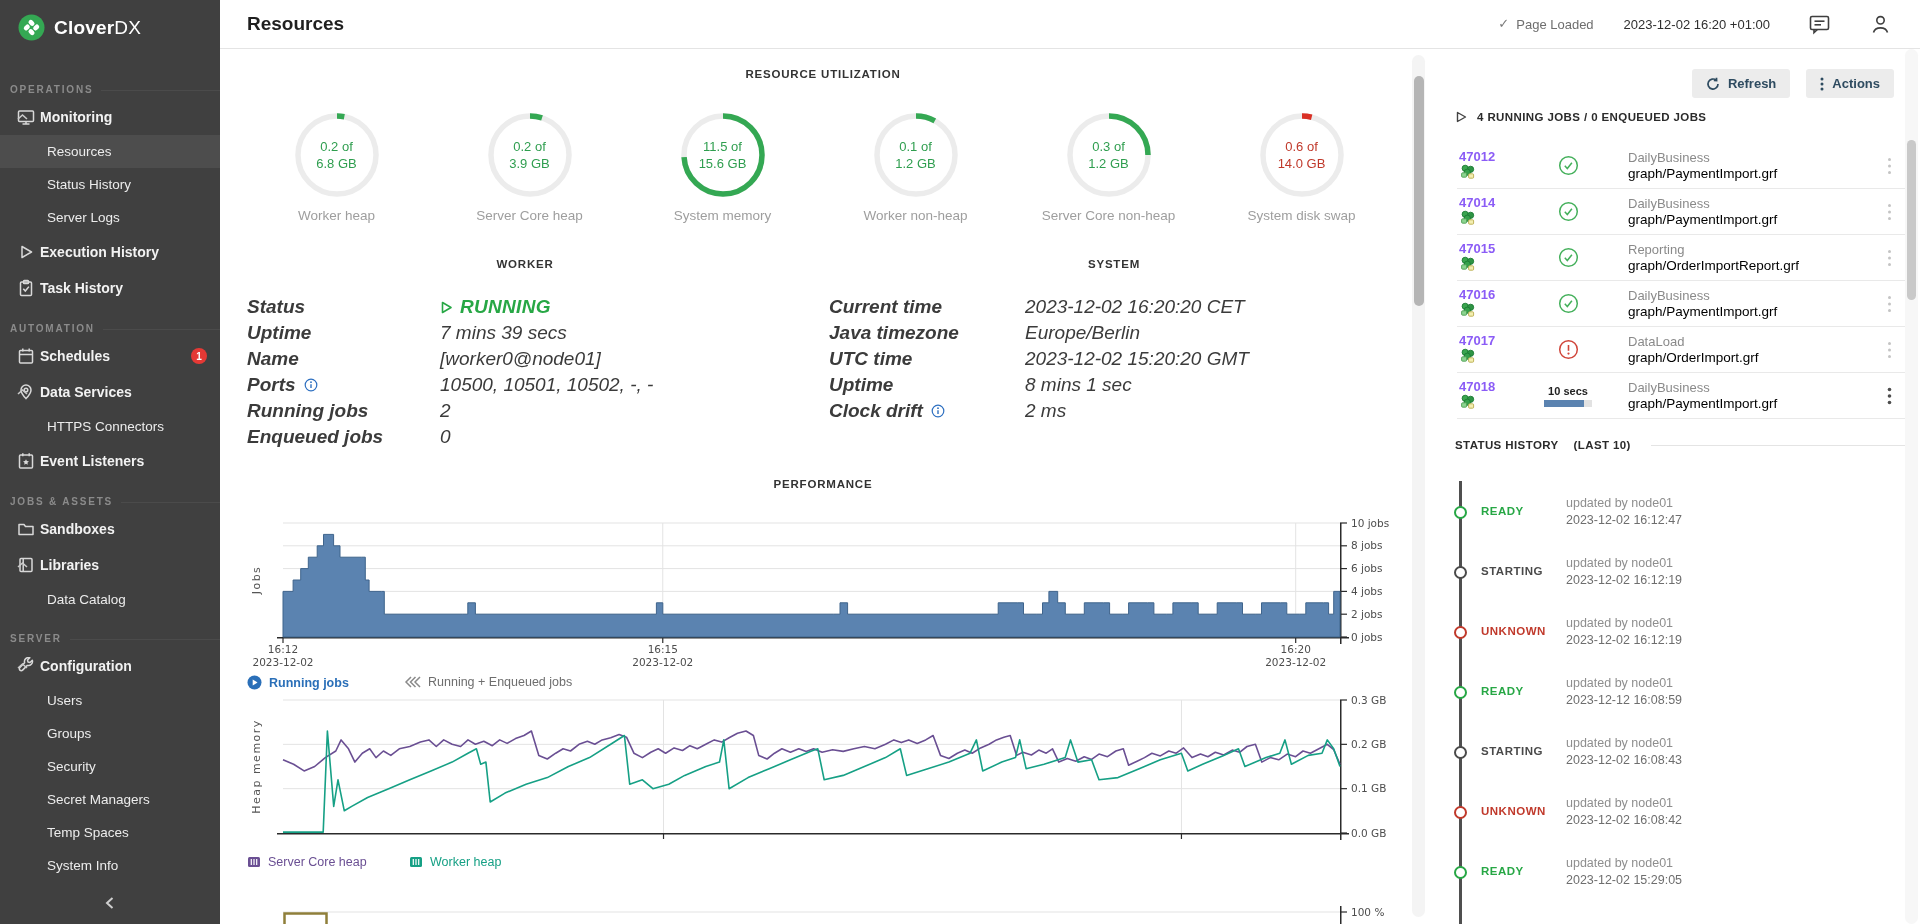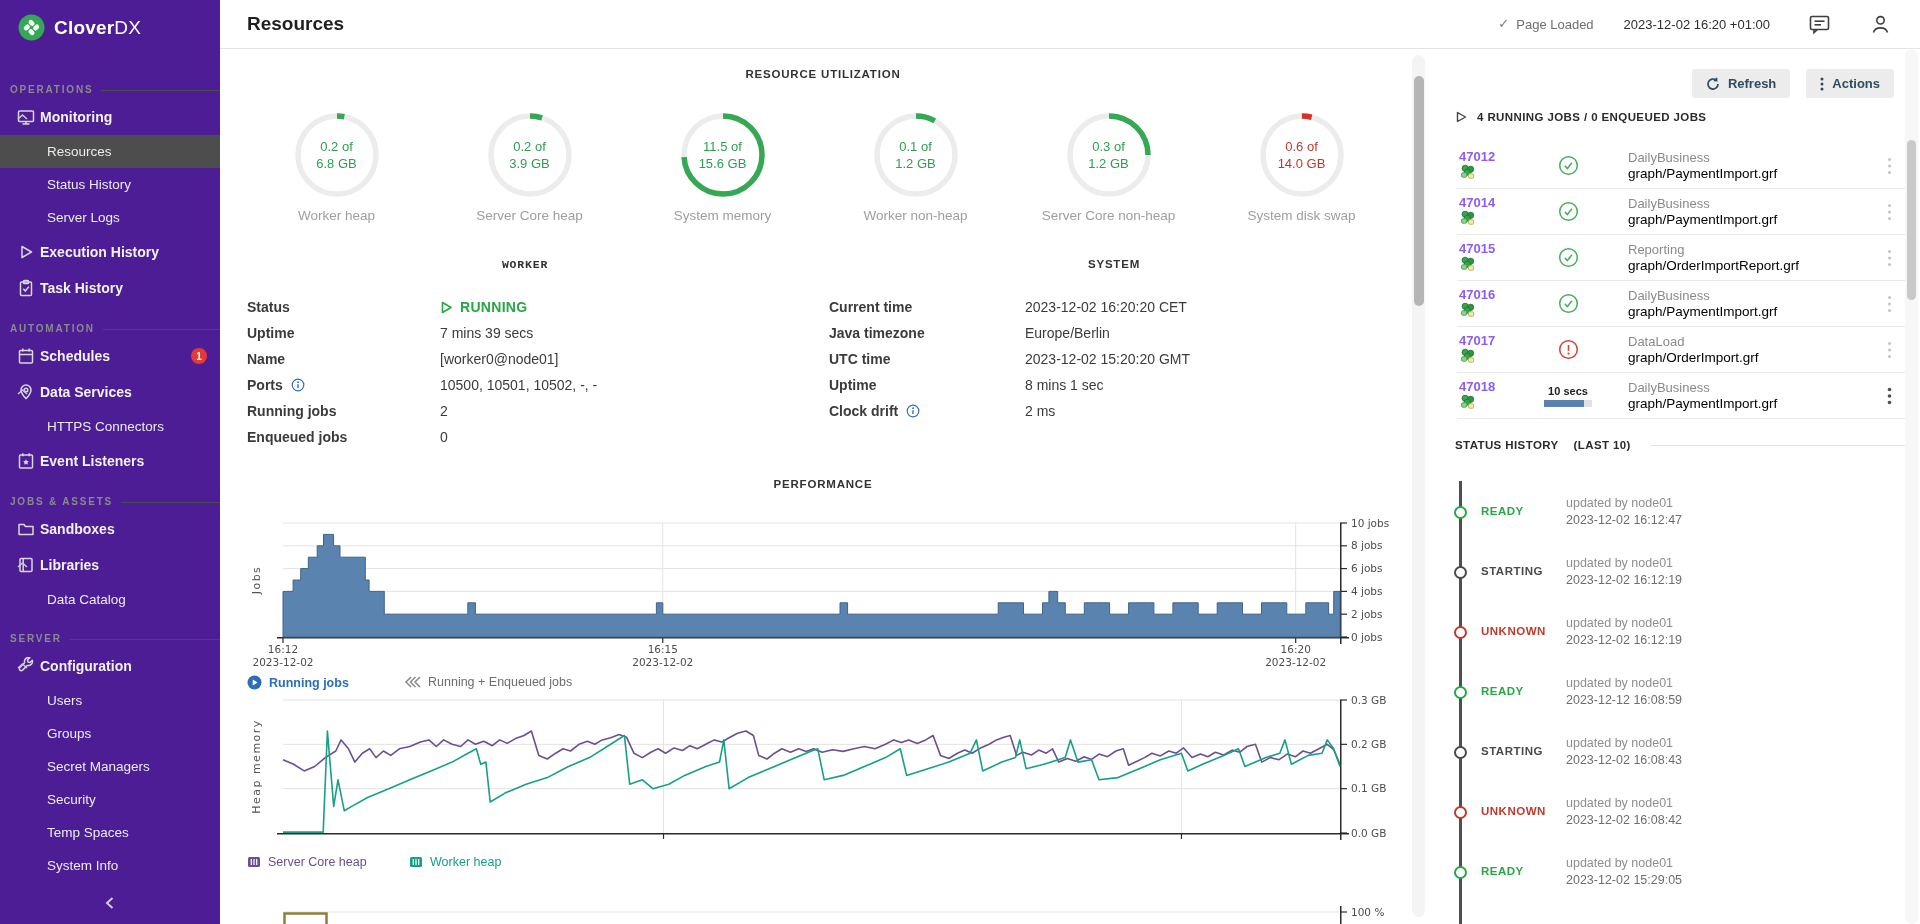--- a/index.html
+++ b/index.html
@@ -1,21 +1,21 @@
 <!DOCTYPE html>
 <html><head>
 <meta charset="utf-8">
 <style>
   * { margin:0; padding:0; box-sizing:border-box; }
   html,body { width:1920px; height:924px; overflow:hidden; background:#fff;
     font-family:"Liberation Sans", sans-serif; }
   .page { position:relative; width:1920px; height:924px; }
 
   
-  .sidebar { position:absolute; left:0; top:0; width:220px; height:924px; background:#4c1d95; color:#e9e9e9; z-index:5; }
+  .sidebar { position:absolute; left:0; top:0; width:220px; height:924px; background:#404040; color:#e9e9e9; z-index:5; }
   .logo { display:flex; align-items:center; gap:9px; padding:14px 0 10px 18px; }
   .logo-text { font-size:19px; color:#fff; letter-spacing:.2px; }
   .logo-text b { font-weight:700; }
   .logo-text span { font-weight:400; }
   .side-sec { height:32px; display:flex; align-items:flex-end; padding:0 0 4px 10px; }
   .side-sec .lbl { font-size:10px; letter-spacing:1.8px; color:#8b8b8b; font-weight:700; }
   .side-sec .rule { flex:1; height:1px; background:#4b4b4b; margin:0 0 4px 8px; }
   .side-item { position:relative; display:flex; align-items:center; cursor:pointer; }
   .side-item.lv0 { height:36px; font-size:14px; font-weight:600; color:#f2f2f2; }
   .side-item.lv1 { height:33px; font-size:13.5px; font-weight:400; color:#ececec; padding-left:47px; }
@@ -47,21 +47,21 @@
 
   #gauges { position:absolute; left:20px; top:60px; width:1160px; display:flex; }
   .gauge-cell { width:193px; display:flex; flex-direction:column; align-items:center; }
   .gring { position:relative; width:86px; height:86px; margin-top:3px; }
   .gring svg { position:absolute; inset:0; }
   .gtxt { position:absolute; inset:0; display:flex; flex-direction:column; align-items:center; justify-content:center;
     font-size:13px; line-height:17px; }
   .glabel { margin-top:10px; font-size:13.5px; color:#9e9e9e; }
 
   .kv { position:absolute; }
-  .kv .row { display:grid; height:26px; align-items:center; font-size:14px; color:#3b3b3b; }
+  .kv .row { display:grid; height:26px; align-items:center; font-size:19px; color:#3b3b3b;font-style:italic; }
   .kv .lab { font-weight:700; display:flex; align-items:center; gap:8px; }
   .kv .val { font-weight:400; display:flex; align-items:center; gap:7px; }
   .running-txt { color:#27a745; font-weight:700; letter-spacing:.3px; }
 
   .chart { position:absolute; left:0; width:1192px; }
   .legend { position:absolute; height:18px; }
   .leg-item { position:absolute; display:flex; align-items:center; gap:7px; font-size:12.5px; cursor:pointer; white-space:nowrap; }
 
   
   .sb-track { position:absolute; background:#f4f4f4; border-radius:7px; }
@@ -259,24 +259,24 @@
             </svg>
           </span>
         </div>
         <div class="side-item lv1">
           <span>Users</span>
         </div>
         <div class="side-item lv1">
           <span>Groups</span>
         </div>
         <div class="side-item lv1">
+          <span>Security</span>
+        </div>
+        <div class="side-item lv1">
           <span>Secret Managers</span>
-        </div>
-        <div class="side-item lv1">
-          <span>Security</span>
         </div>
         <div class="side-item lv1">
           <span>Temp Spaces</span>
         </div>
         <div class="side-item lv1">
           <span>System Info</span>
         </div>
       </nav>
     <div class="collapse-btn">
       <span class="icn">
@@ -395,21 +395,21 @@
             </svg>
             <div class="gtxt" style="color: rgb(192, 57, 43);">
               <span>0.6 of</span>
               <span>14.0 GB</span>
             </div>
           </div>
           <div class="glabel">System disk swap</div>
         </div>
       </div>
 
-    <div class="sec-h" style="left:27px; top:209px; width:556px;font-family:Liberation Mono, monospace;">
+    <div class="sec-h" style="left:27px; top:209px; width:556px;">
       <span class="t">WORKER</span>
         <i class="rule"></i>
     </div>
     <div class="sec-h" style="left:609px; top:209px; width:570px;">
       <span class="t">SYSTEM</span>
         <i class="rule"></i>
     </div>
     <div id="worker-rows" class="kv" style="left:27px; top:245px; width:556px;">
         <div class="row" style="grid-template-columns: 193px 1fr;">
           <span class="lab">

